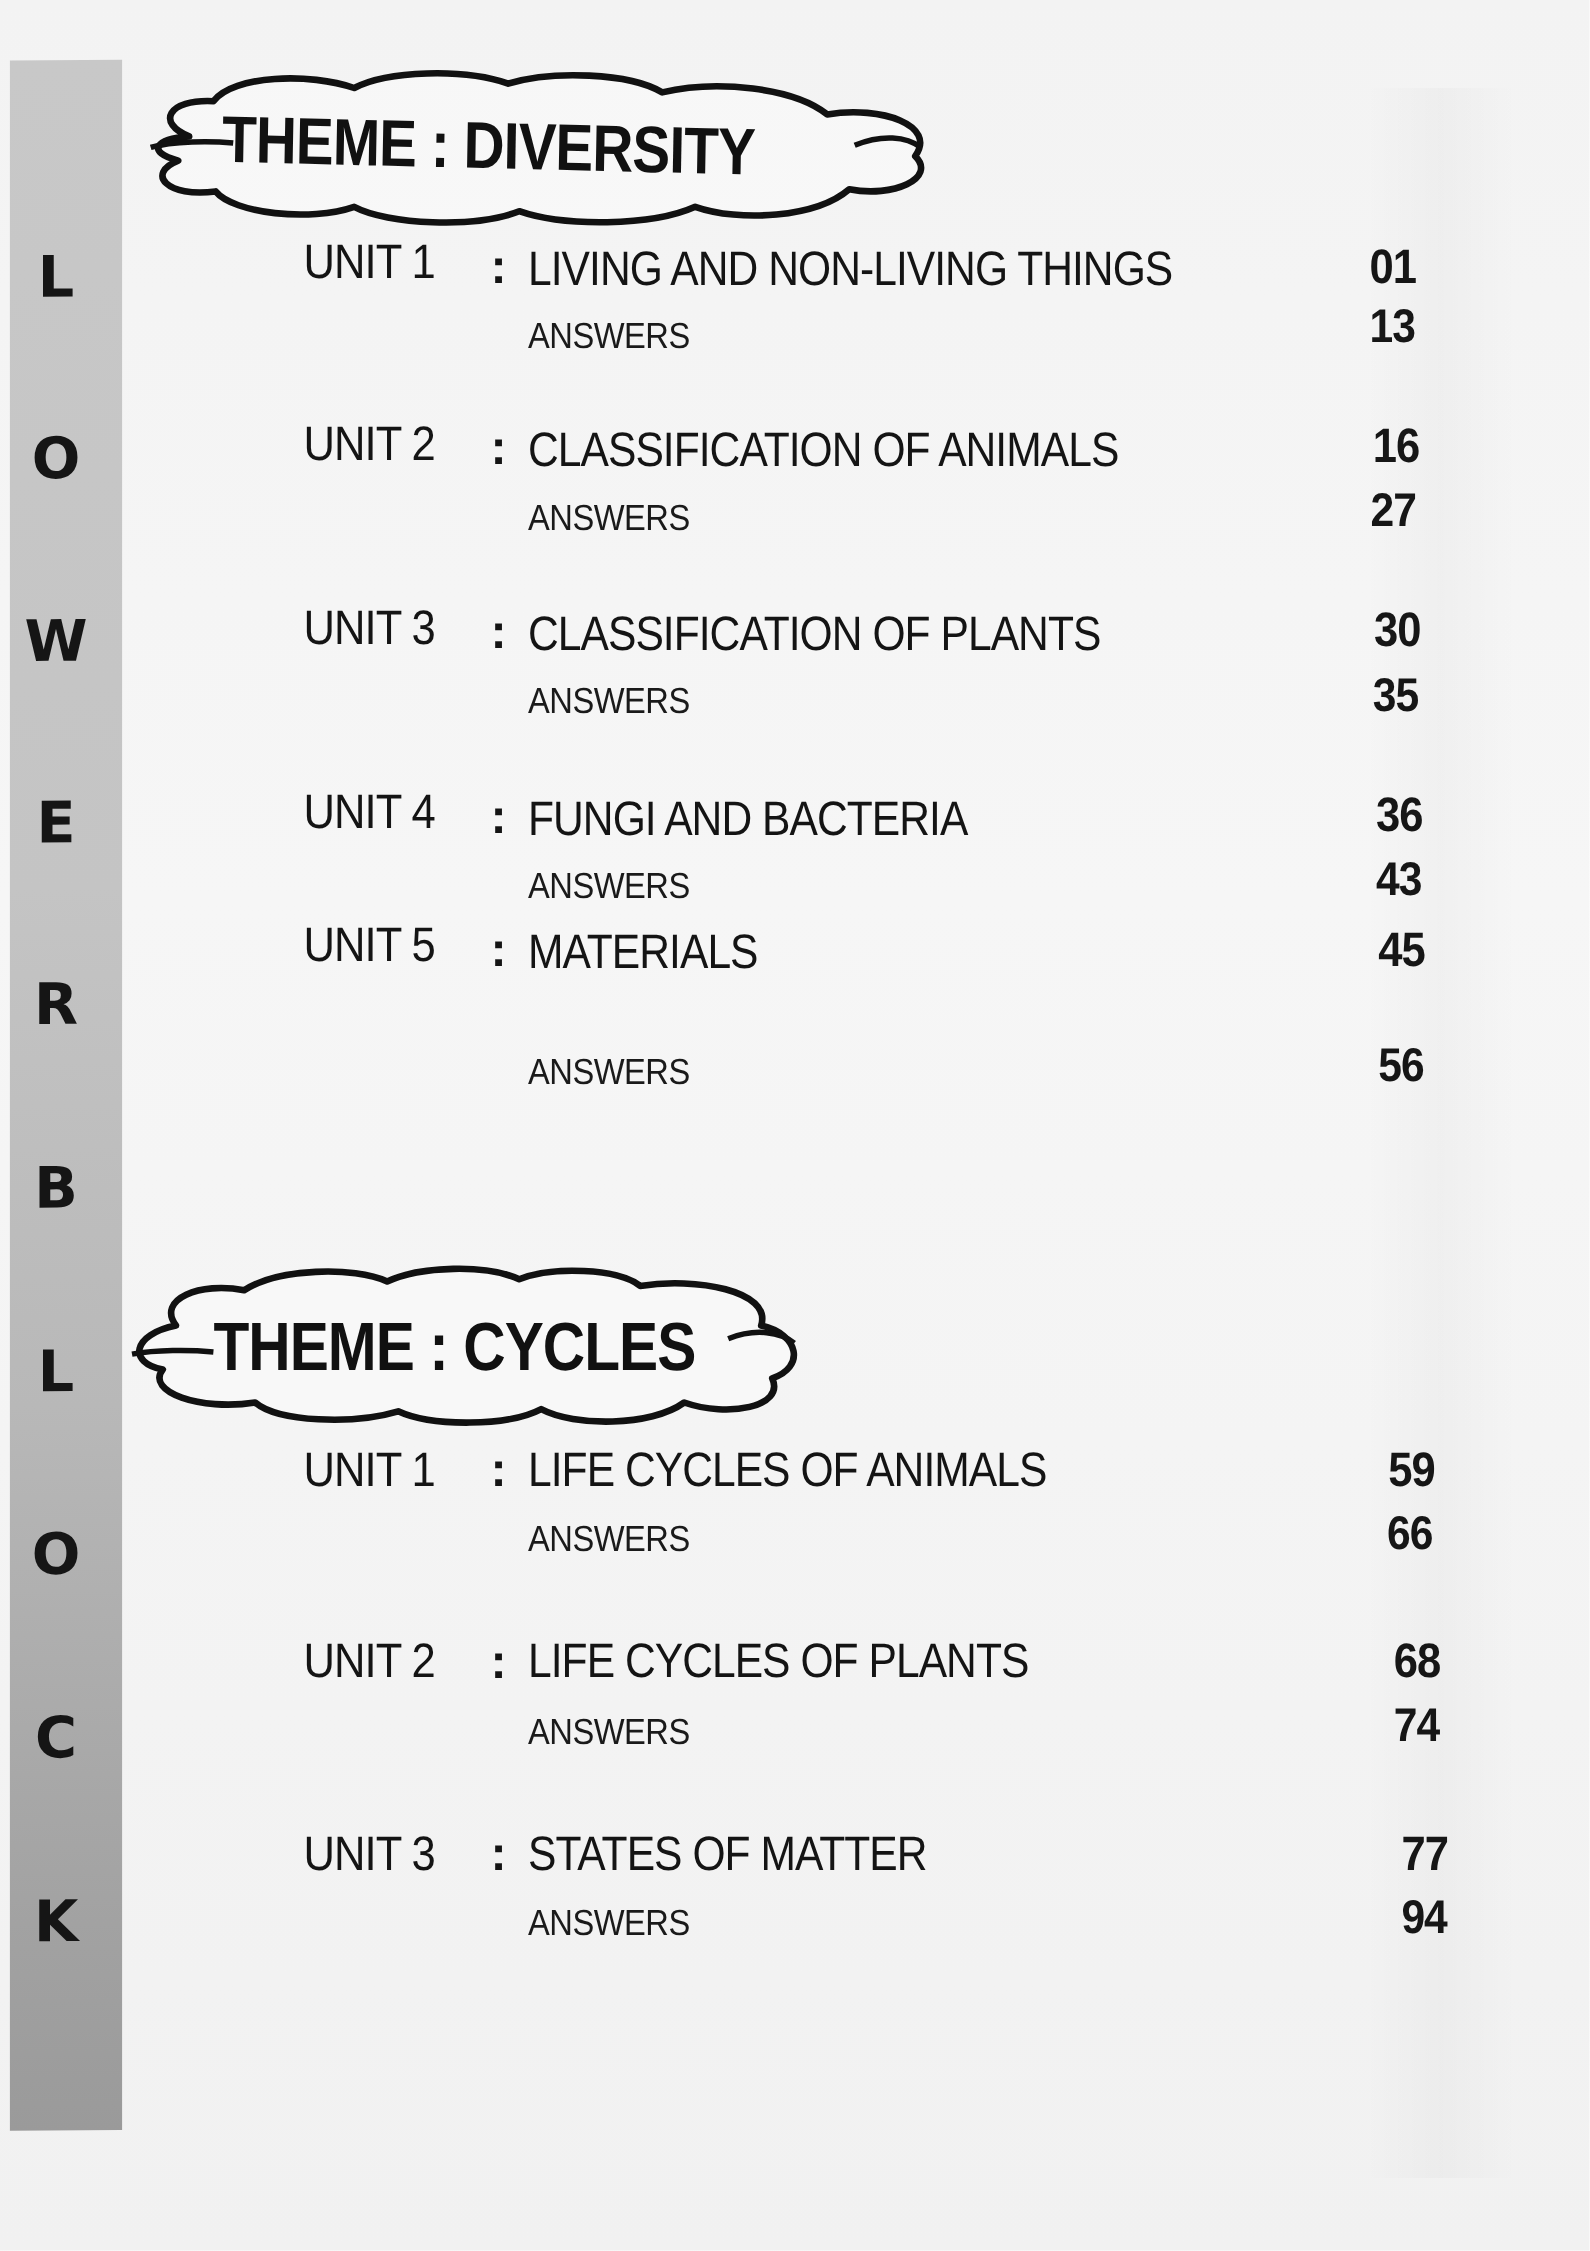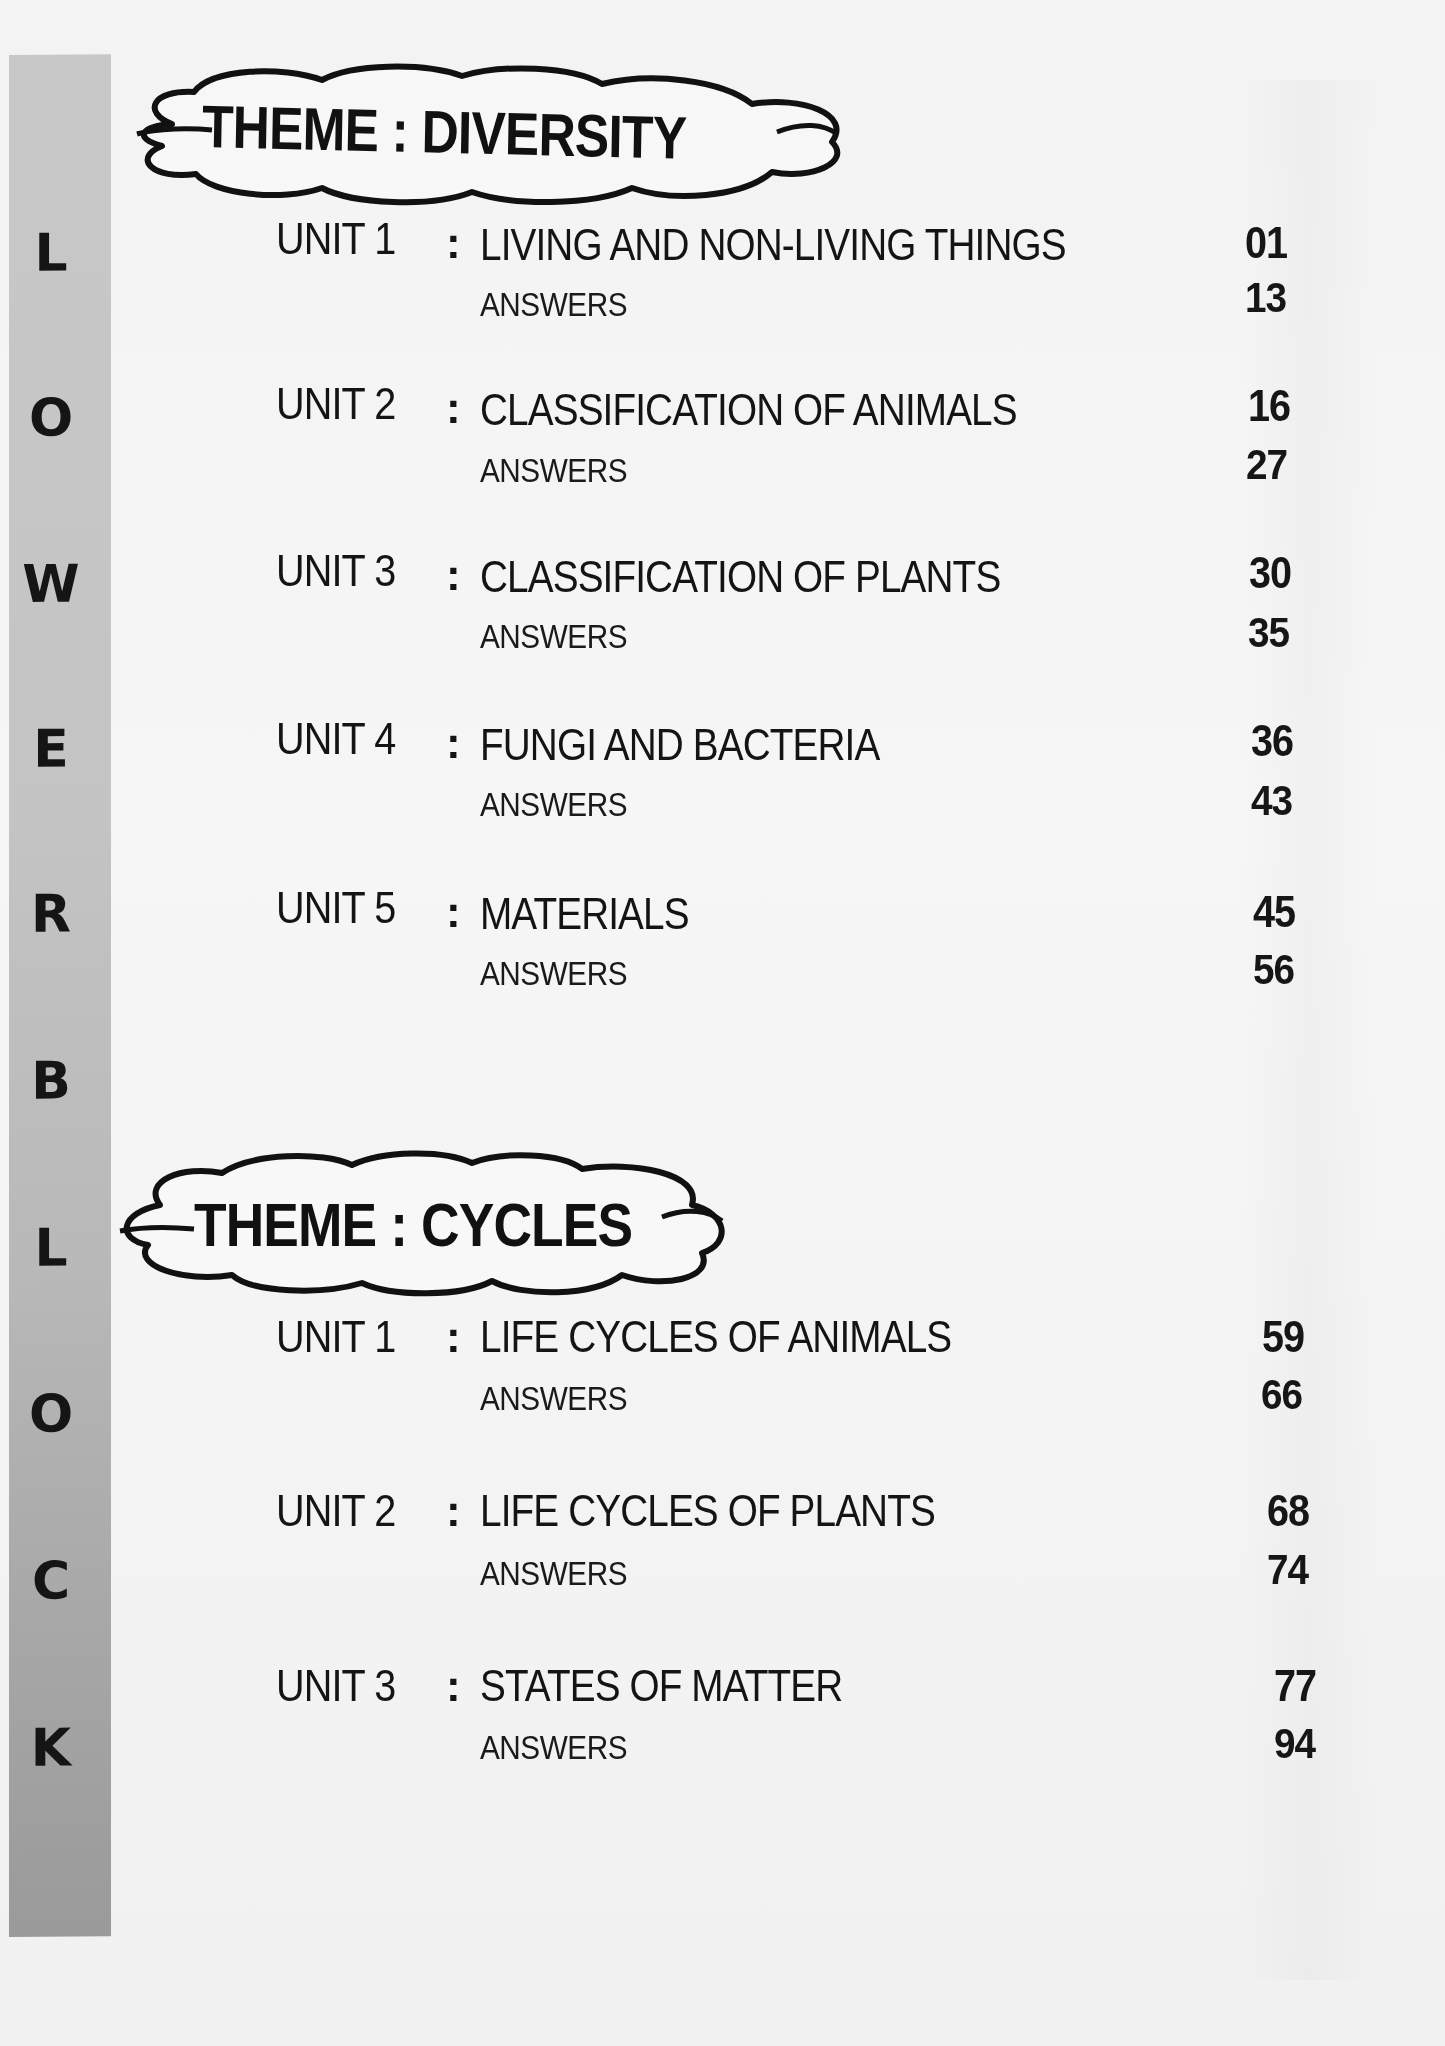--- a/index.html
+++ b/index.html
@@ -207,21 +207,21 @@
   <span class="unit-label" style="top:-4px;">UNIT 4</span>
   <span class="unit-colon">:</span>
   <span class="unit-title" style="top:2px;">FUNGI AND BACTERIA</span>
   <span class="page-num" style="left:1251px; top:-2px;">36</span>
 </div>
 <div class="answer-row" style="top:782px;">
   <span class="answer-label" style="top:4px;">ANSWERS</span>
   <span class="page-num" style="left:1251px; top:-6px;">43</span>
 </div>
 
-<div class="unit-row" style="top:887px;">
+<div class="unit-row" style="top:839px;">
   <span class="unit-label" style="top:-4px;">UNIT 5</span>
   <span class="unit-colon">:</span>
   <span class="unit-title" style="top:2px;">MATERIALS</span>
   <span class="page-num" style="left:1253px; top:0px;">45</span>
 </div>
 <div class="answer-row" style="top:951px;">
   <span class="answer-label" style="top:4px;">ANSWERS</span>
   <span class="page-num" style="left:1253px; top:-6px;">56</span>
 </div>
 

